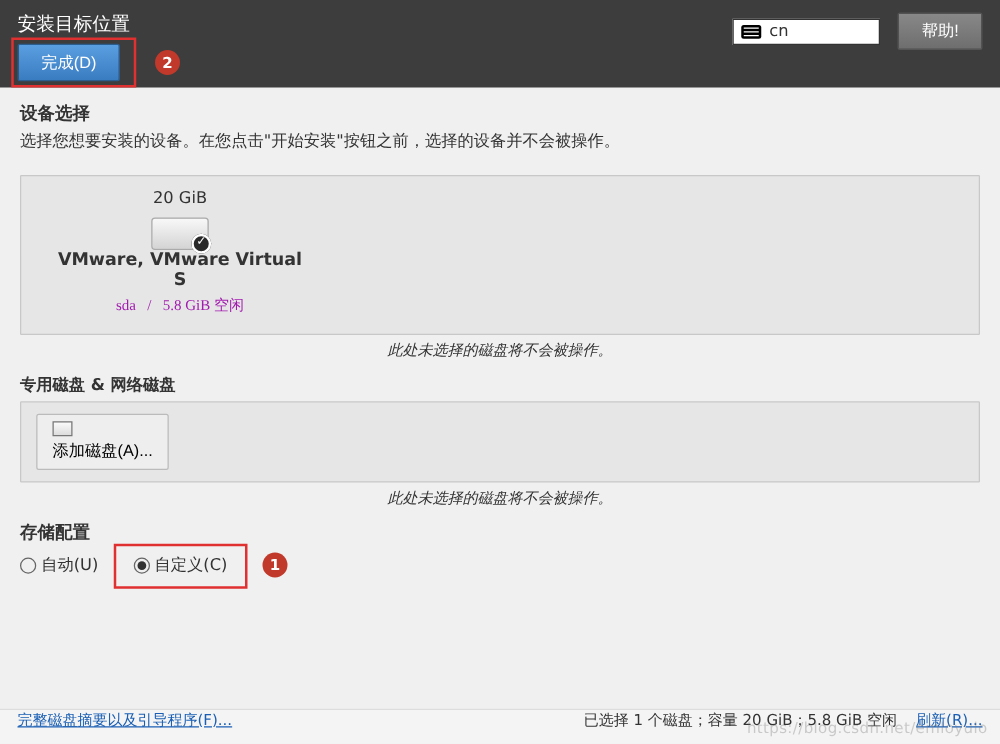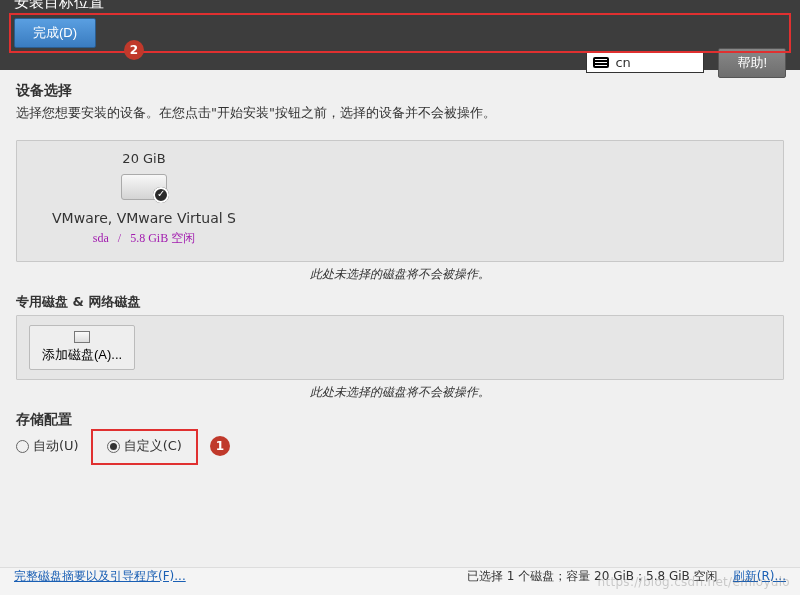--- a/index.html
+++ b/index.html
@@ -10,23 +10,22 @@
       background: #f0f0f0;
       font-size: 13px;
       color: #333;
       position: relative;
     }
     .header {
       background: #3d3d3d;
       height: 70px;
       padding: 10px 14px;
       display: flex;
-      justify-content: center;
-      position: relative;
-      flex-direction: column;
+      justify-content: space-between;
+      position: relative;
     }
     .hdr-left { display: flex; flex-direction: column; gap: 6px; }
     .hdr-right { display: flex; flex-direction: column; align-items: flex-end; gap: 8px; }
     .title { color: #fff; font-size: 15px; }
     .subtitle { color: #ddd; font-size: 14px; }
     .done-wrap {
       position: relative;
       display: inline-block;
     }
     .done-btn {
@@ -121,36 +120,36 @@
       position: absolute;
       right: -1px; bottom: -2px;
       width: 12px; height: 12px;
       z-index: 2;
     }
     .check-tick::before {
       content: "✓"; color: #fff; font-size: 10px;
       position: absolute; font-weight: bold;
       left: 2px; top: -1px;
     }
-    .disk-name { font-weight: normal; font-size: 14px; margin-top: 10px; }
+    .disk-name { font-weight: bold; font-size: 14px; }
     .disk-sub { font-size: 12px; color: #a21caf; margin-top: 4px; font-family: Liberation Serif, serif; }
     .note {
       font-style: italic;
       text-align: center;
       font-size: 12px;
       margin-bottom: 10px;
     }
     .add-disk-btn {
       background: #eee;
       border: 1px solid #bbb;
       padding: 5px 12px;
       font-size: 13px;
       display: inline-flex;
       flex-direction: column;
-      align-items: center;
+      align-items: flex-start;
       gap: 3px;
       cursor: pointer;
       border-radius: 2px;
     }
     .add-disk-icon {
       width: 16px; height: 12px;
       border: 1px solid #777;
       background: linear-gradient(#fafafa,#ddd);
       position: relative;
     }

